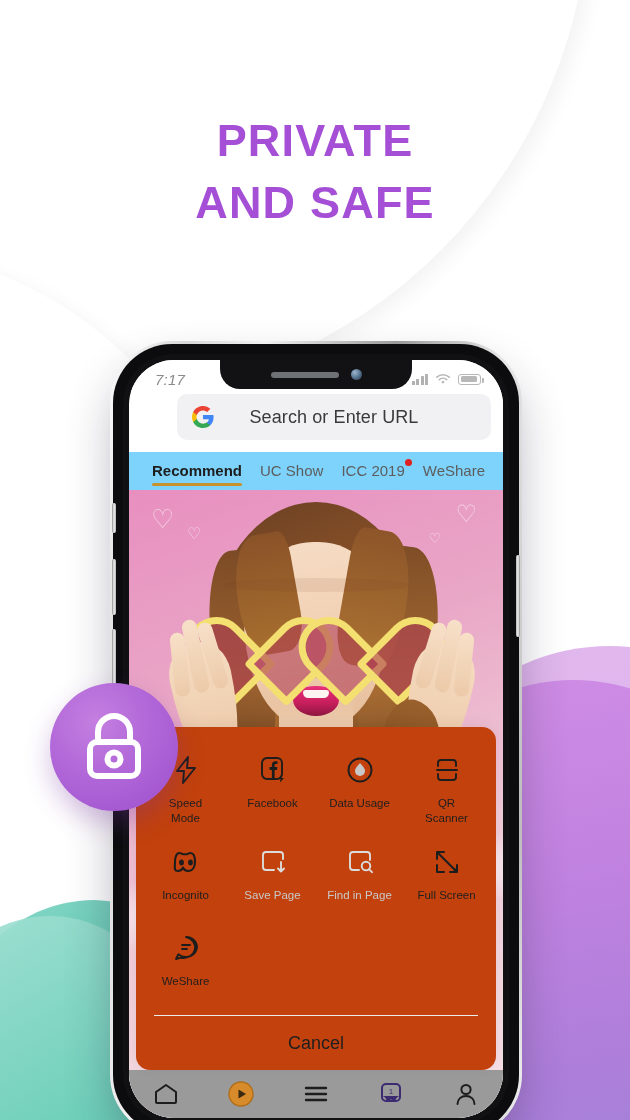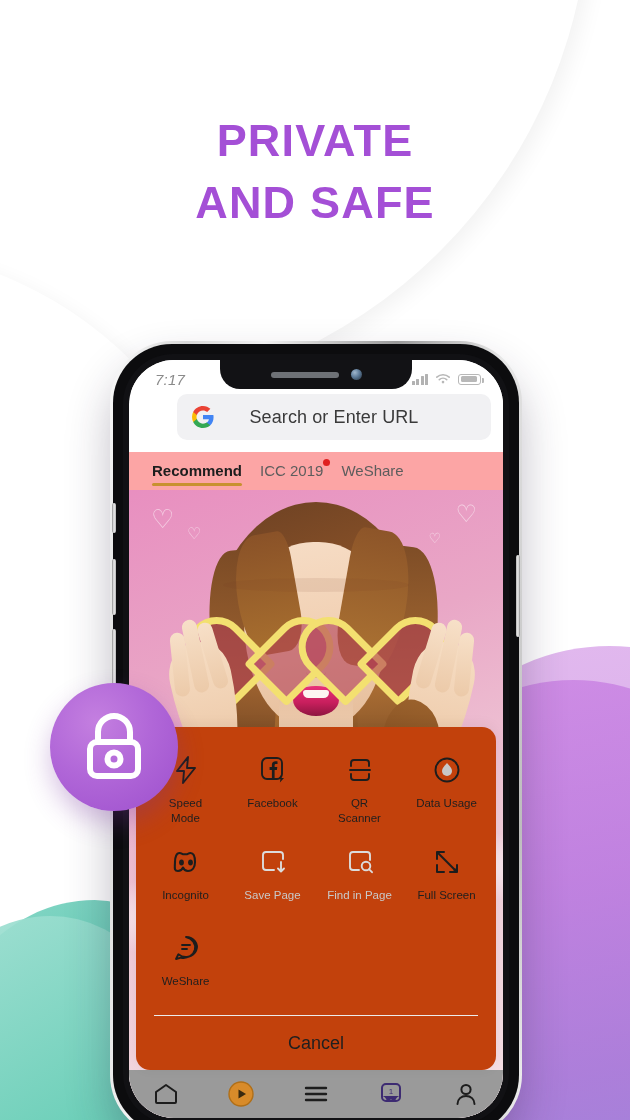--- a/index.html
+++ b/index.html
@@ -152,21 +152,21 @@
     position:relative;
   }
   .g-logo { width:24px; height:24px; flex:0 0 24px; }
   .search-ph {
     flex:1; text-align:center; font-size:18px; color:#3a3a3a; margin-right:24px;
     letter-spacing:.1px;
   }
 
   
   .tabstrip {
-    background:#fca5a5;
+    background:#7dd3fc;
     height: 38px;
     display:flex; align-items:flex-start;
     padding: 0 2px 0 14px;
     gap: 0;
     position:relative;
   }
   .tab {
     font-size: 15px; color:#5d5d5d; white-space:nowrap;
     position:relative; padding: 0 9px; line-height:38px;
   }
@@ -399,20 +399,23 @@
                 <path fill="#FBBC05" d="M11.69 28.18C11.25 26.86 11 25.45 11 24s.25-2.86.69-4.18v-5.7H4.34A21.99 21.99 0 0 0 2 24c0 3.55.85 6.91 2.34 9.88l7.35-5.7z"></path>
                 <path fill="#EA4335" d="M24 10.75c3.23 0 6.13 1.11 8.41 3.29l6.31-6.31C34.91 4.18 29.93 2 24 2 15.4 2 7.96 6.93 4.34 14.12l7.35 5.7c1.73-5.2 6.58-9.07 12.31-9.07z"></path>
               </svg>
               <div class="search-ph">Search or Enter URL</div>
             </div>
           </div>
 
           <div class="tabstrip">
             <div class="tab active">
               <span>Recommend</span>
+            </div>
+            <div class="tab">
+              <span>UC Show</span>
             </div>
             <div class="tab">
               <span>ICC 2019</span>
               <span class="dot"></span>
             </div>
             <div class="tab">
               <span>WeShare</span>
             </div>
             <div class="tab">
               
@@ -482,39 +485,39 @@
                     <path d="M15.6 23 v-8 h2.3 l.4-2.9h-2.7V10.4c0-.85.25-1.43 1.45-1.43h1.45V6.4c-.25-.04-1.1-.11-2.1-.11-2.1 0-3.5 1.27-3.5 3.6v2.2h-2.3V15h2.3v8z" fill="#1d1d1d"></path>
                     <path d="M22 20 l-3 4 h2.4 l-.5 3.5 L25 23 h-2.6 z" fill="#1d1d1d"></path>
                   </svg>
                 </div>
                 <div class="lbl">Facebook</div>
               </div>
 
               <div class="cell">
                 <div class="ico">
                   <svg width="30" height="30" viewBox="0 0 30 30">
+                    <circle cx="15" cy="15" r="11.5" fill="none" stroke="#1d1d1d" stroke-width="1.9"></circle>
+                    <path d="M15 8 c3.4 3.6 5 5.9 5 8 a5 5 0 0 1-10 0 c0-2.1 1.6-4.4 5-8z" fill="#c8c8c8"></path>
+                  </svg>
+                </div>
+                <div class="lbl">Data Usage</div>
+              </div>
+
+              <div class="cell">
+                <div class="ico">
+                  <svg width="30" height="30" viewBox="0 0 30 30">
                     <path d="M6 11 V8 a3 3 0 0 1 3-3 h12 a3 3 0 0 1 3 3 v3" fill="none" stroke="#1d1d1d" stroke-width="1.9" stroke-linecap="round"></path>
                     <line x1="5" y1="15" x2="25" y2="15" stroke="#1d1d1d" stroke-width="1.9" stroke-linecap="round"></line>
                     <path d="M6 19 v3 a3 3 0 0 0 3 3 h12 a3 3 0 0 0 3-3 v-3" fill="none" stroke="#1d1d1d" stroke-width="1.9" stroke-linecap="round"></path>
                   </svg>
                 </div>
                 <div class="lbl">
                   <span>QR</span><br>
                   <span>Scanner</span>
                 </div>
-              </div>
-
-              <div class="cell">
-                <div class="ico">
-                  <svg width="30" height="30" viewBox="0 0 30 30">
-                    <circle cx="15" cy="15" r="11.5" fill="none" stroke="#1d1d1d" stroke-width="1.9"></circle>
-                    <path d="M15 8 c3.4 3.6 5 5.9 5 8 a5 5 0 0 1-10 0 c0-2.1 1.6-4.4 5-8z" fill="#c8c8c8"></path>
-                  </svg>
-                </div>
-                <div class="lbl">Data Usage</div>
               </div>
 
               <div class="cell">
                 <div class="ico">
                   <svg width="34" height="26" viewBox="0 0 34 26">
                     <path d="M4 13 c0-5 1.5-9 4.5-9 2 0 3 1.3 4 1.3 h3 c1 0 2-1.3 4-1.3 3 0 4.5 4 4.5 9 0 5-2.5 9-7 9 -2.8 0-4.3-1.8-4.9-3.4h-.2C11.3 20.2 9.8 22 7 22 2.5 22 4 18 4 13z" transform="translate(2,0)" fill="none" stroke="#1d1d1d" stroke-width="2.1" stroke-linejoin="round"></path>
                     <ellipse cx="12.5" cy="13.5" rx="2.4" ry="2.9" fill="#1d1d1d"></ellipse>
                     <ellipse cx="21.5" cy="13.5" rx="2.4" ry="2.9" fill="#1d1d1d"></ellipse>
                   </svg>
                 </div>

